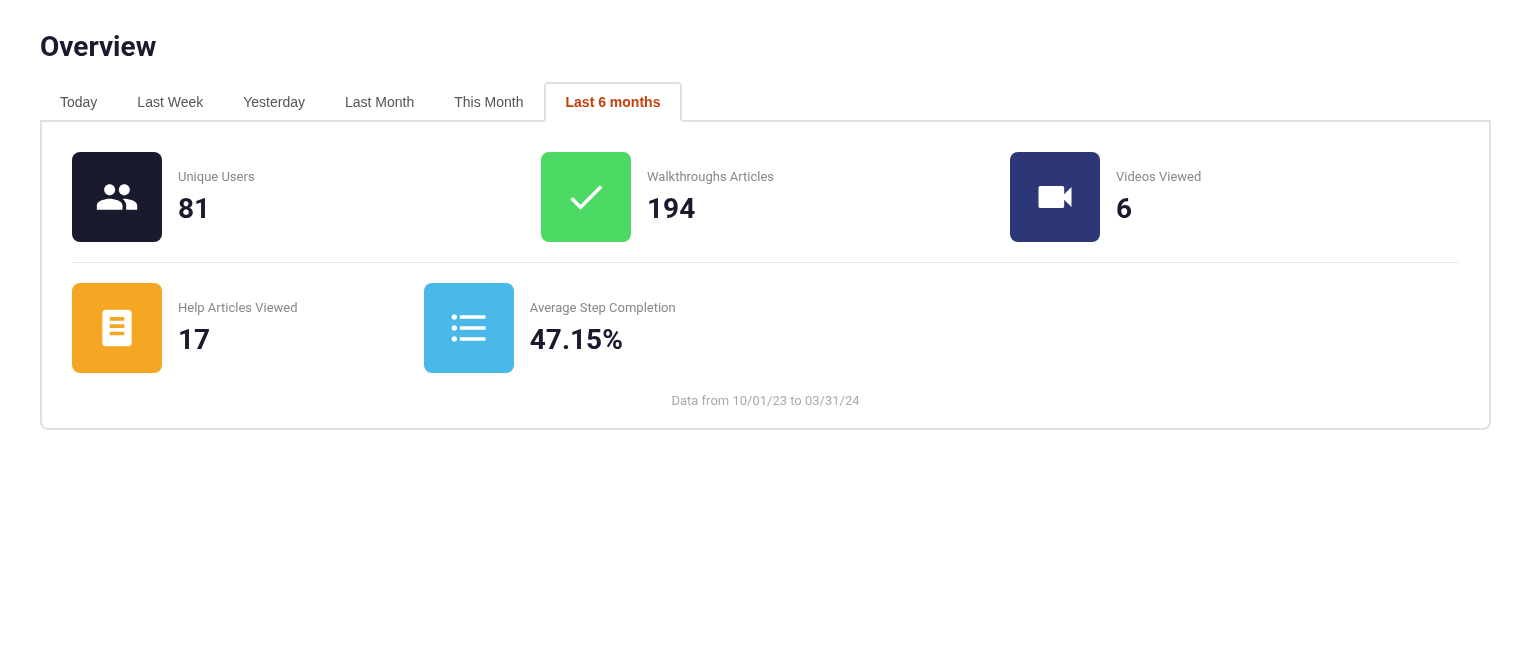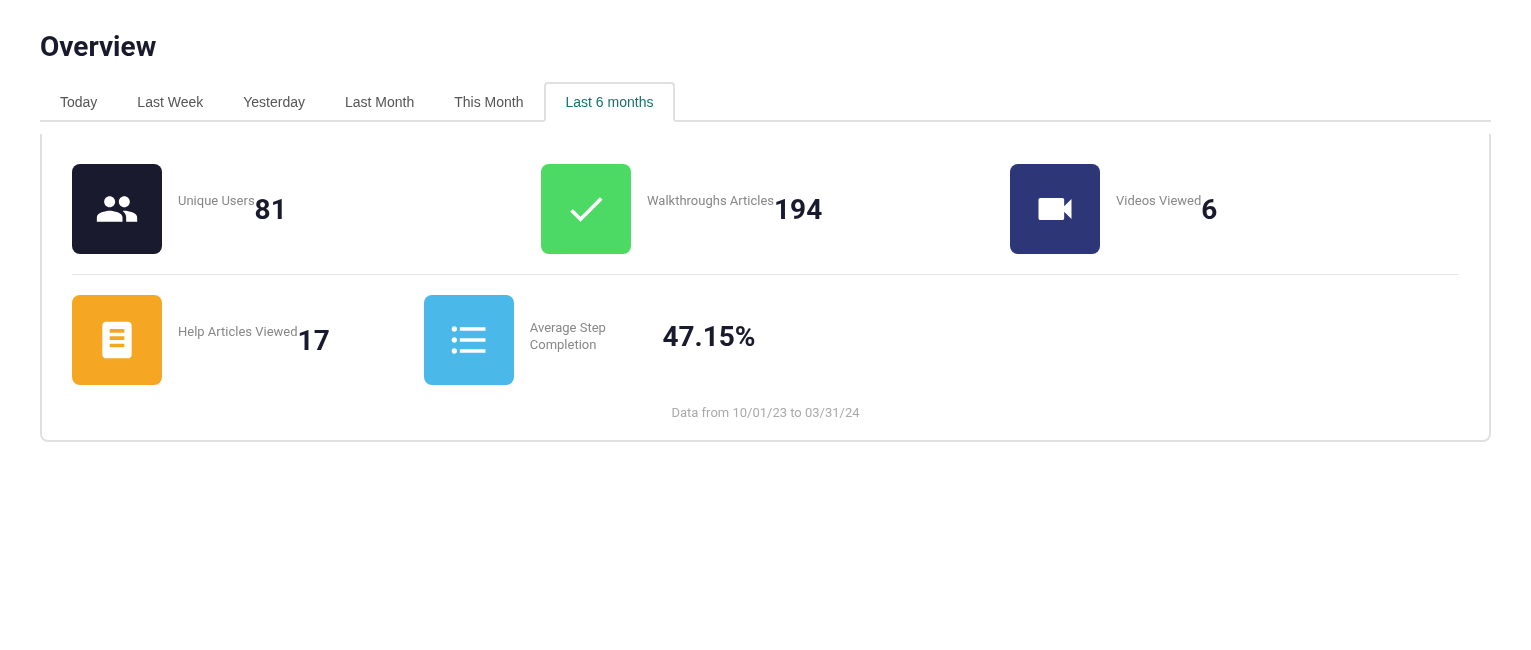--- a/index.html
+++ b/index.html
@@ -16,36 +16,36 @@
     .page-title {
       font-size: 28px;
       font-weight: 700;
       color: #1a1a2e;
       margin-bottom: 17px;
     }
     .tabs {
       display: flex;
       gap: 0;
       border-bottom: 2px solid #e0e0e0;
-      margin-bottom: 12px;
+      margin-bottom: 0;
     }
     .tab {
       padding: 10px 20px;
       font-size: 14px;
       color: #555;
       cursor: pointer;
       border: none;
       background: none;
       white-space: nowrap;
       position: relative;
       bottom: -2px;
     }
     .tab.active {
-      color: #0f766e;
-      font-weight: 400;
+      color: #c2410c;
+      font-weight: 700;
       border: 2px solid #e0e0e0;
       border-bottom: 2px solid #fff;
       border-radius: 4px 4px 0 0;
       background: #fff;
     }
     .content-panel {
       background: #fff;
       border: 2px solid #e0e0e0;
       border-top: none;
       border-radius: 0 0 8px 8px;
@@ -73,21 +73,21 @@
       justify-content: center;
       flex-shrink: 0;
     }
     .stat-icon svg {
       width: 44px;
       height: 44px;
       fill: #fff;
     }
     .stat-info {
       display: flex;
-      flex-direction: row;
+      flex-direction: column;
     }
     .stat-label {
       font-size: 13px;
       color: #888;
       margin-bottom: 6px;
       line-height: 1.3;
     }
     .stat-value {
       font-size: 28px;
       font-weight: 700;

